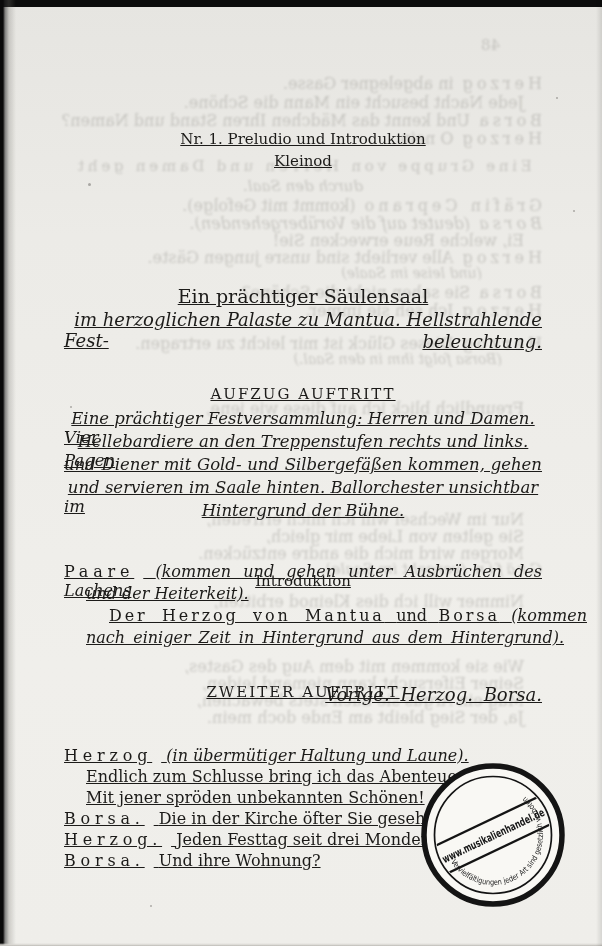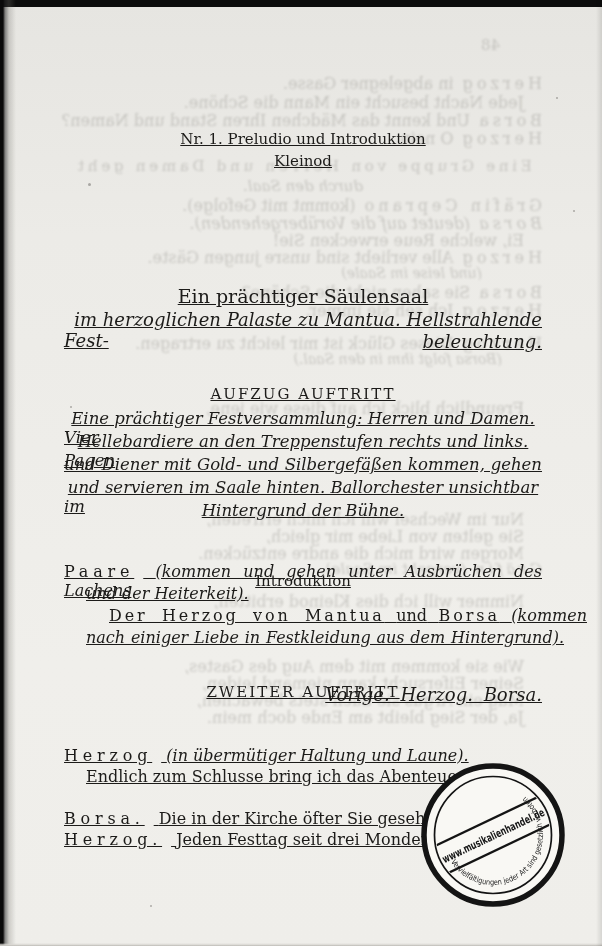--- a/index.html
+++ b/index.html
@@ -100,37 +100,42 @@
     <span class="sperr speaker">Paare</span>
     <span class="it">(kommen und gehen unter Ausbrüchen des Lachens</span>
   </div>
   <div class="line it ind fs16" style="top:584px;">und der Heiterkeit).</div>
   <div class="line j fs16" style="top:606px;margin-left:45px;">
     <span class="sperr2">Der Herzog von Mantua</span>
     <span>und</span>
     <span class="sperr2">Borsa</span>
     <span class="it">(kommen</span>
   </div>
-  <div class="line j it ind fs16" style="top:628px;">nach einiger Liebe in Festkleidung aus dem Hintergrund).</div>
+  <div class="line j it ind fs16" style="top:628px;">nach einiger Zeit in Hintergrund aus dem Hintergrund).</div>
 
   <div class="line c title-sm" style="top:683px;">ZWEITER AUFTRITT</div>
   <div class="line c it fs18" style="top:684px;word-spacing:5px;">Vorige. Herzog. Borsa.</div>
 
   <div class="line fs16" style="top:746px;">
     <span class="sperr speaker">Herzog</span>
     <span class="it">(in übermütiger Haltung und Laune).</span>
   </div>
   <div class="line ind fs16" style="top:767px;">Endlich zum Schlusse bring ich das Abenteuer</div>
+  <div class="line ind fs16" style="top:788px;">Mit jener spröden unbekannten Schönen!</div>
   <div class="line fs16" style="top:809px;">
     <span class="sperr speaker">Borsa.</span>
     <span>Die in der Kirche öfter Sie gesehen</span>
   </div>
   <div class="line fs16" style="top:830px;">
     <span class="sperr speaker">Herzog.</span>
     <span>Jeden Festtag seit drei Monden.</span>
+  </div>
+  <div class="line fs16" style="top:851px;">
+    <span class="sperr speaker">Borsa.</span>
+    <span>Und ihre Wohnung?</span>
   </div>
 
   <div class="speck" style="left:88px;top:183px;width:3px;height:3px;"></div>
   <div class="speck" style="left:556px;top:97px;width:2px;height:2px;"></div>
   <div class="speck" style="left:573px;top:210px;width:2px;height:2px;"></div>
   <div class="speck" style="left:70px;top:406px;width:2px;height:2px;"></div>
   <div class="speck" style="left:150px;top:905px;width:2px;height:2px;"></div>
   <div class="speck" style="left:318px;top:142px;width:2px;height:2px;"></div>
 
   <svg class="stamp" viewBox="0 0 150 150">

